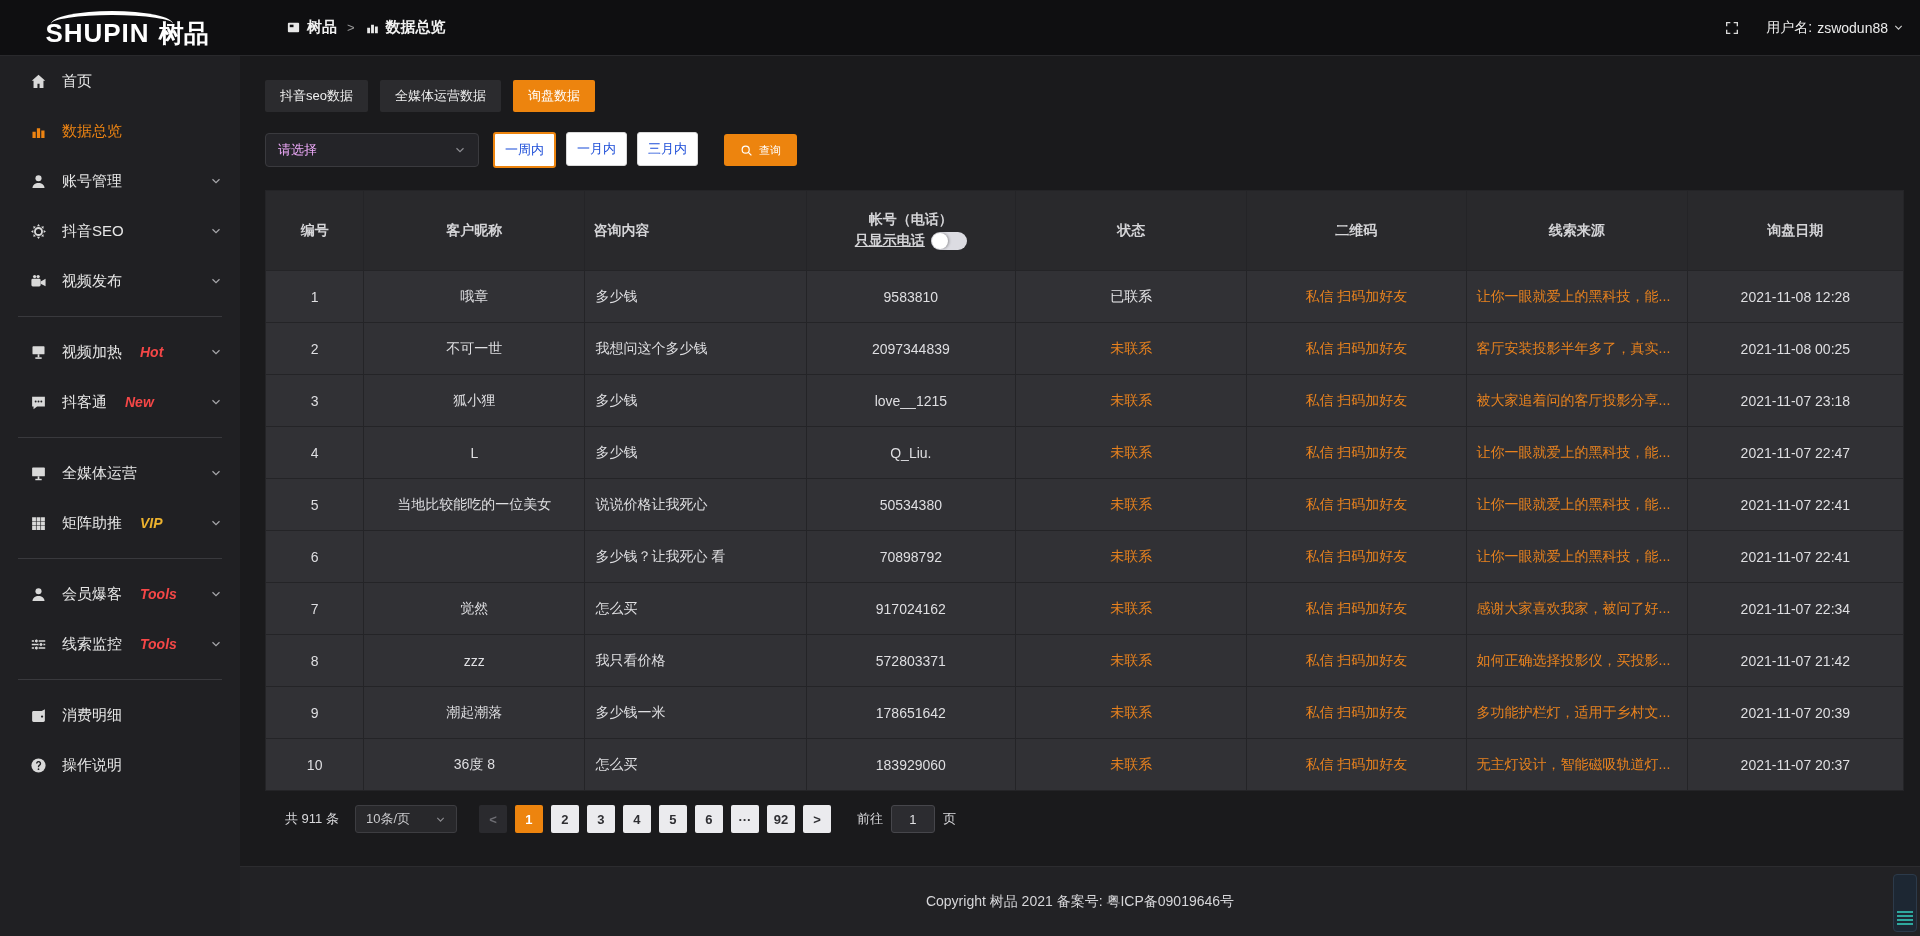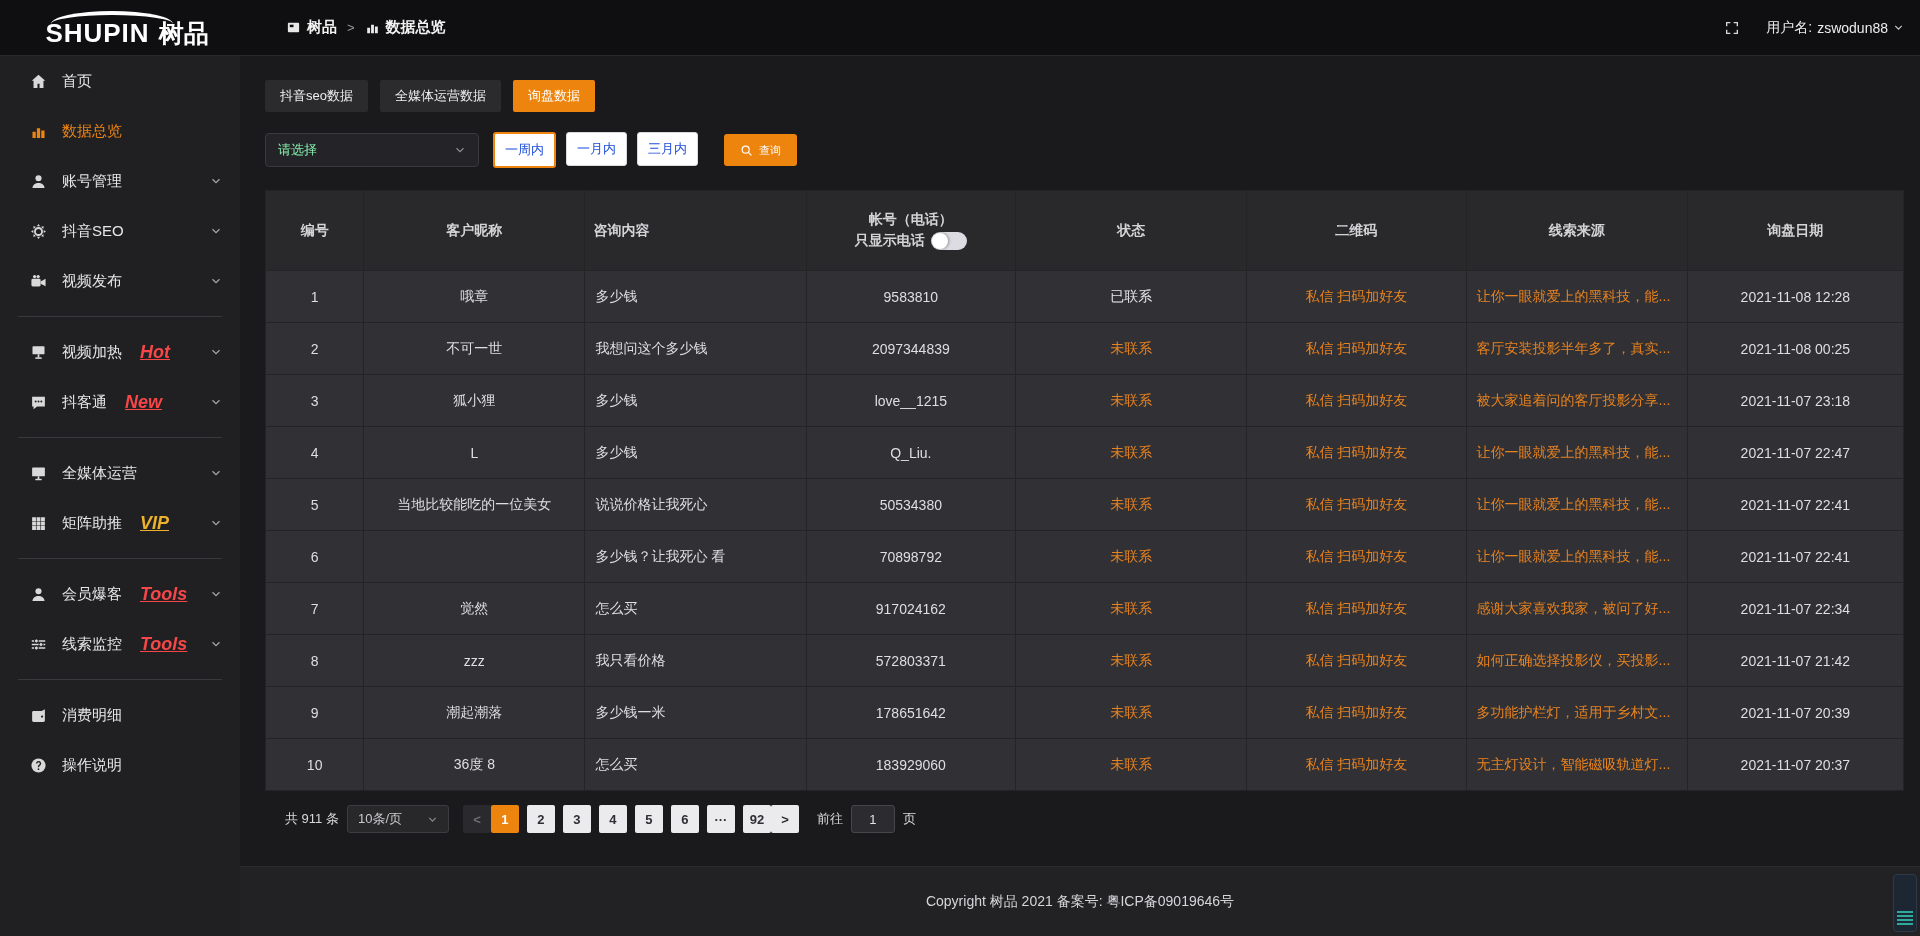--- a/index.html
+++ b/index.html
@@ -23,33 +23,33 @@
   .user { display:flex; align-items:center; gap:5px; cursor:pointer; }
   .user svg { width:11px; height:11px; color:#cfcfcf; }
 
   
   .sidebar { position:absolute; top:56px; left:0; width:240px; height:880px; background:#202023; }
   .side-item { height:50px; display:flex; align-items:center; padding:0 18px 0 30px; gap:15px; font-size:15px; color:#e6e6e6; cursor:pointer; }
   .side-item .ico-wrap svg { width:17px; height:17px; color:#d9d9d9; }
   .side-item.active { color:#ee8412; }
   .side-item.active .ico-wrap svg { color:#ee8412; }
   .side-label { white-space:nowrap; }
-  .side-badge { font-style:italic; font-weight:700; font-size:18px; margin-left:3px;text-decoration:underline; }
+  .side-badge { font-style:italic; font-weight:700; font-size:14px; margin-left:3px; }
   .side-chev { margin-left:auto; }
   .side-chev svg { width:12px; height:12px; color:#a6a6aa; }
   .side-divider { border-top:1px solid #39393d; margin:10px 18px; }
 
   
   .content { position:absolute; left:240px; top:56px; width:1680px; height:880px; padding:0 16px 0 25px; }
   .tabs { margin-top:24px; display:flex; gap:12px; }
   .tab { height:32px; padding:0 15px; display:flex; align-items:center; background:#2b2b2e; color:#f0f0f0; font-size:13px; border-radius:2px; cursor:pointer; }
   .tab.active { background:#ed840e; color:#fff; }
 
   .filter-row { margin-top:20px; display:flex; align-items:center; }
-  .select { width:214px; height:34px; background:#242428; border:1px solid #3a3a3e; border-radius:4px; display:flex; align-items:center; padding:0 12px; color:#86efac; font-size:13px; cursor:pointer; }
+  .select { width:214px; height:34px; background:#242428; border:1px solid #3a3a3e; border-radius:4px; display:flex; align-items:center; padding:0 12px; color:#f0abfc; font-size:13px; cursor:pointer; }
   .select .chev { margin-left:auto; }
   .select .chev svg { width:12px; height:12px; color:#8c8c91; }
   .period-group { display:flex; gap:10px; margin-left:14px; }
   .pbtn { min-width:58px; height:32px; padding:16px 10px; background:#fff; border:1px solid #d9d9d9; border-radius:3px; display:flex; align-items:center; justify-content:center; font-size:13px; color:#1d4ed8; cursor:pointer; }
   .pbtn.active { border:2px solid #ed840e; }
   .search-btn { margin-left:26px; height:32px; padding:0 16px; background:#ed840e; color:#fff; border-radius:3px; display:flex; align-items:center; gap:6px; font-size:11px; cursor:pointer; }
   .search-btn svg { width:13px; height:13px; color:#fff; }
 
   
   .table-wrap { margin-top:22px; }
@@ -57,26 +57,26 @@
   th,td { border:1px solid #242427; }
   thead th { background:#29292c; height:80px; color:#d4d4d7; font-size:14px; font-weight:600; text-align:center; padding:0 8px; }
   th.c-left { text-align:left; }
   td { background:#313135; height:52px; color:#dfdfe2; font-size:14px; text-align:center; padding:0 10px; overflow:hidden; white-space:nowrap; text-overflow:ellipsis; }
   td.c-left { text-align:left; }
   td.orange { color:#e8821e; }
   td.link { cursor:pointer; }
   td.status-contacted { color:#e6e6e8; }
   td.status-pending { color:#e8821e; }
   .phone-head { display:flex; flex-direction:column; align-items:center; gap:3px; }
-  .toggle-line { display:flex; align-items:center; gap:6px; }
+  .toggle-line { display:flex; align-items:center; gap:6px;text-decoration:underline; }
   .toggle { width:36px; height:18px; border-radius:9px; background:#dcdce2; position:relative; flex:none; cursor:pointer; }
   .toggle::after { content:""; position:absolute; left:1px; top:1px; width:16px; height:16px; background:#fff; border-radius:50%; box-shadow:1px 0 3px rgba(0,0,0,.35); }
 
   
-  .pagination { margin-top:14px; display:flex; align-items:center; gap:0; padding-left:20px; font-size:13px; color:#d8d8db; }
+  .pagination { margin-top:14px; display:flex; align-items:center; gap:8px; padding-left:20px; font-size:13px; color:#d8d8db; }
   .pg-total { margin-right:8px; }
   .size-select { width:102px; height:28px; background:#28282b; border:1px solid #3d3d41; border-radius:3px; display:flex; align-items:center; padding:0 10px; color:#c9c9cc; font-size:13px; cursor:pointer; margin-right:14px; }
   .size-select .chev { margin-left:auto; }
   .size-select .chev svg { width:11px; height:11px; color:#8c8c91; }
   .pg-btn { min-width:28px; height:28px; padding:0 4px; border-radius:2px; display:flex; align-items:center; justify-content:center; background:#ebebee; color:#2f2f33; font-size:13px; font-weight:600; cursor:pointer; }
   .pg-btn.pg-prev { background:#2a2a2e; color:#6e6e74; }
   .pg-btn.active { background:#ed840e; color:#fff; }
   .goto { margin-left:18px; display:flex; align-items:center; gap:8px; }
   .goto input { width:44px; height:28px; background:#2c2c30; border:1px solid #46464b; border-radius:3px; color:#e0e0e3; text-align:center; font-size:13px; outline:none; font-family:inherit; }
 

